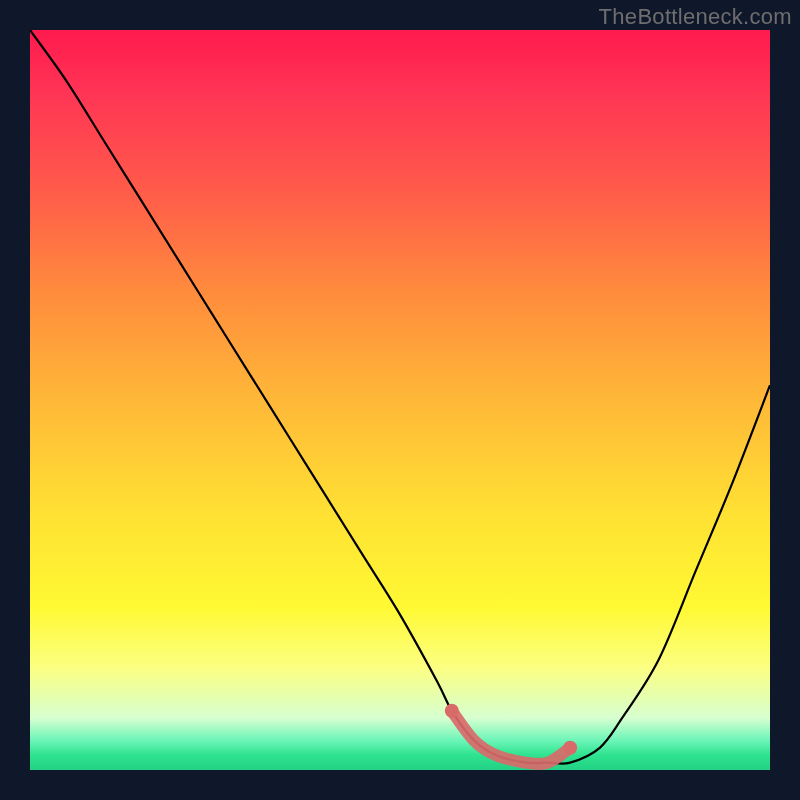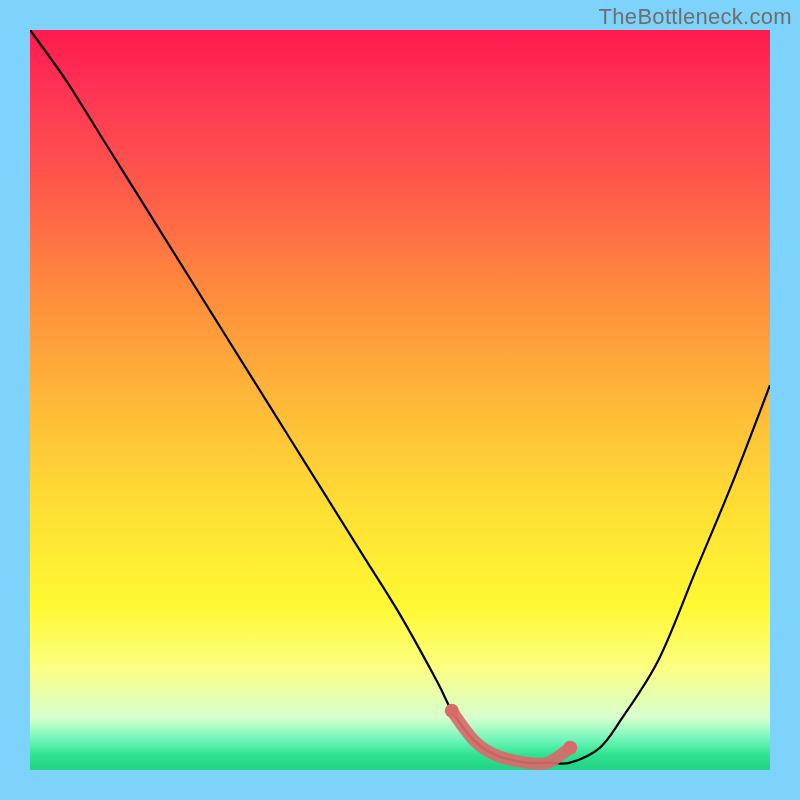--- a/index.html
+++ b/index.html
@@ -9,21 +9,21 @@
     height: 800px;
     background: #000;
     overflow: hidden;
   }
   .frame {
     position: absolute;
     left: 0;
     top: 0;
     width: 800px;
     height: 800px;
-    background: #7dd3fc;
+    background: #0f172a;
   }
   .plot-area {
     position: absolute;
     left: 30px;
     top: 30px;
     width: 740px;
     height: 740px;
     background: linear-gradient(to bottom,
       #ff1a4d 0%,
       #ff3355 8%,

